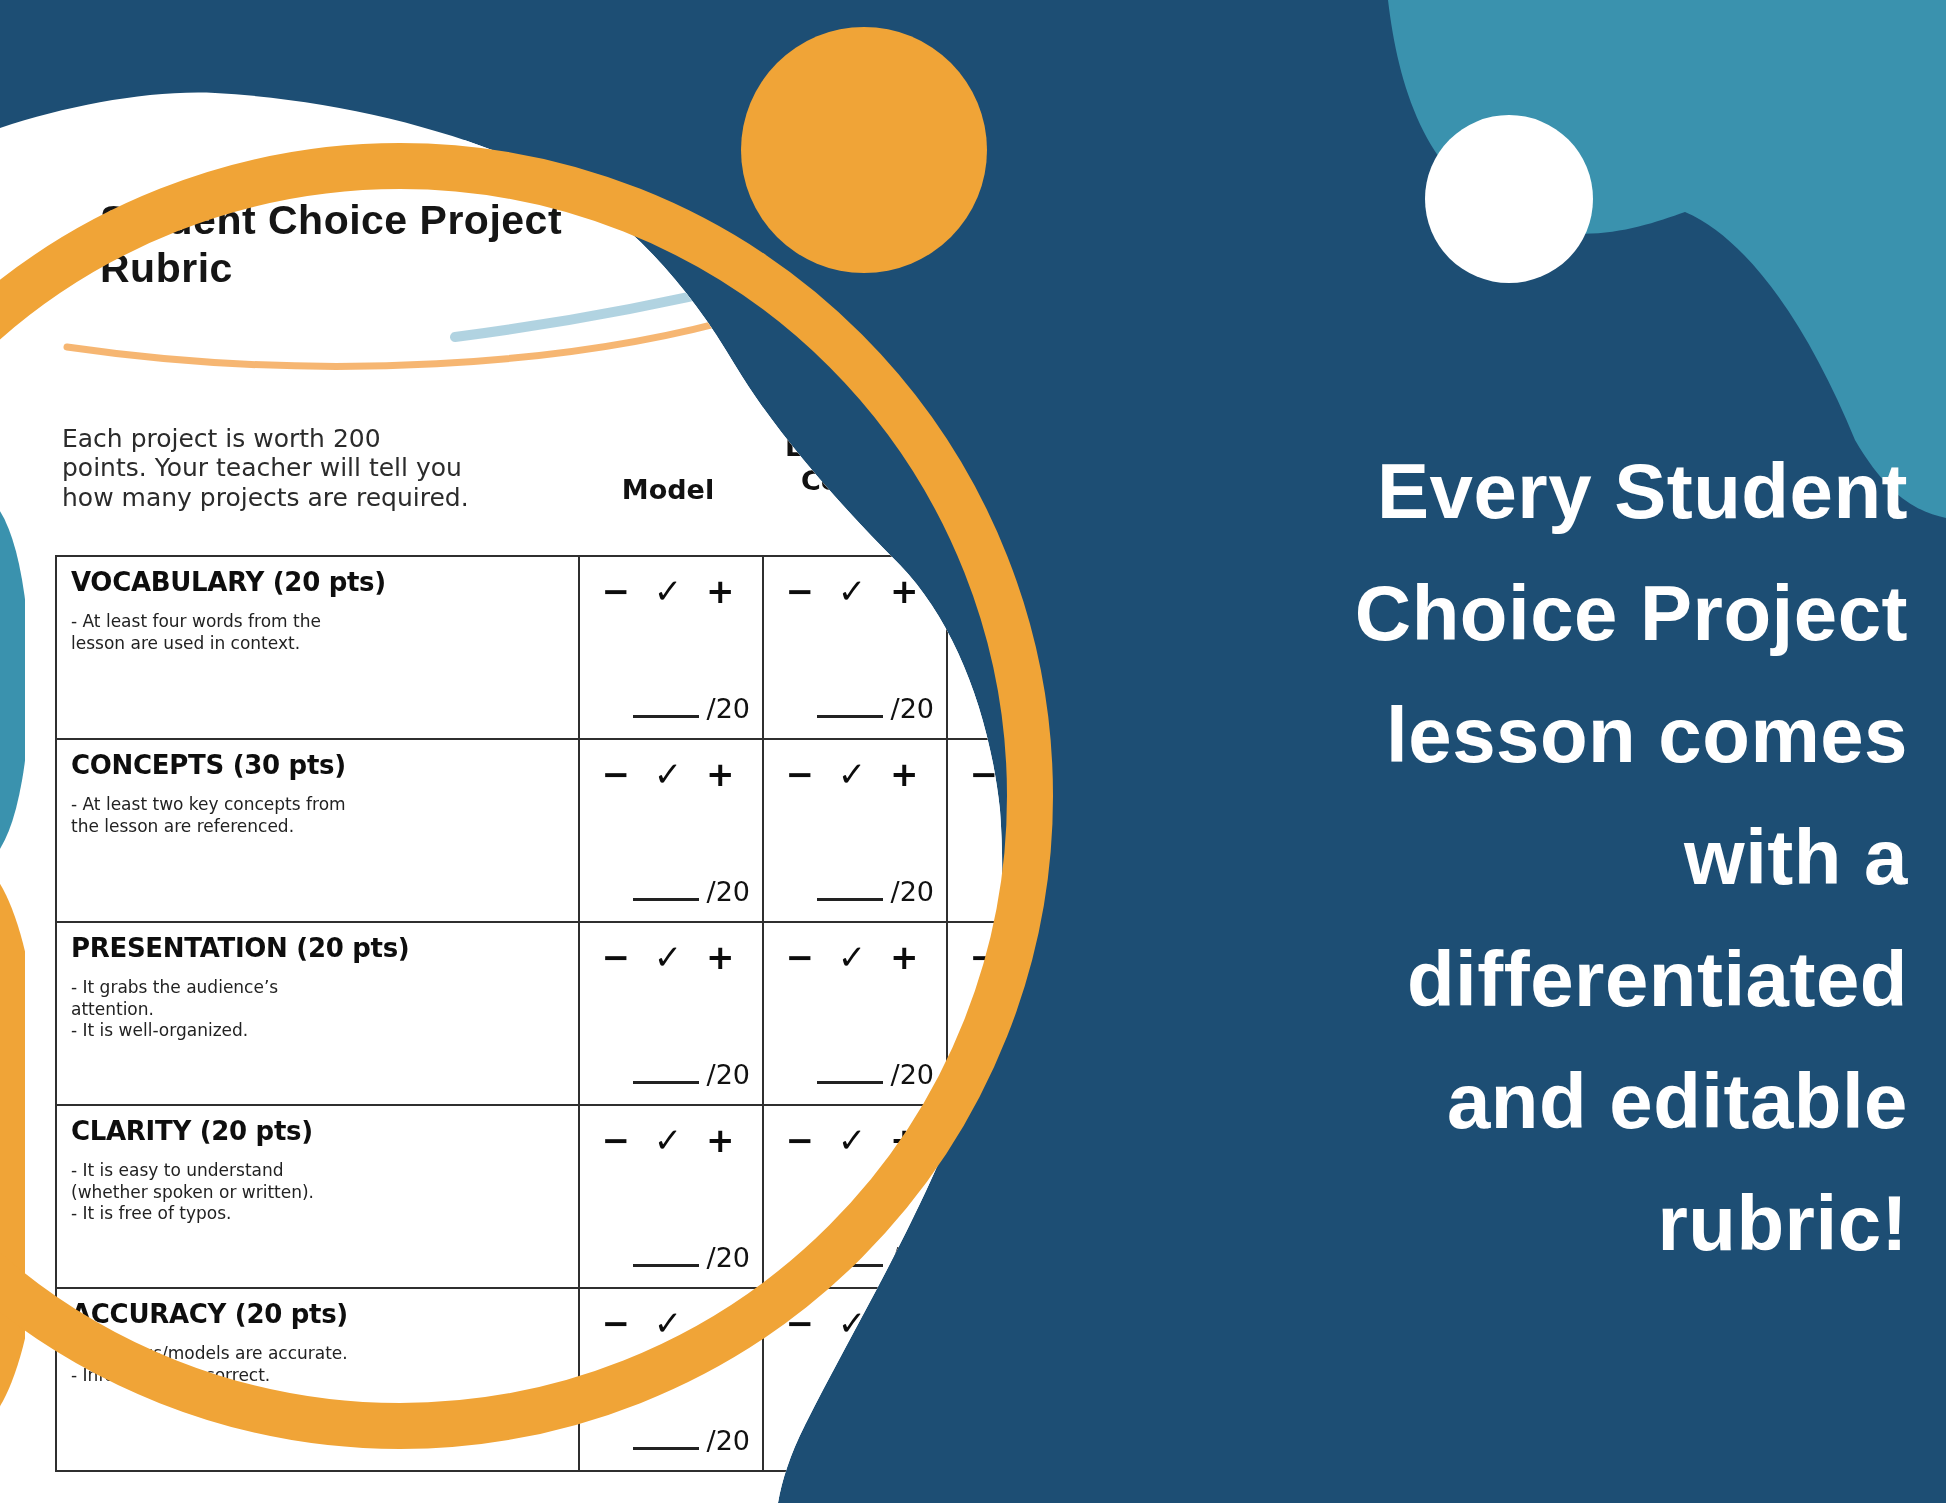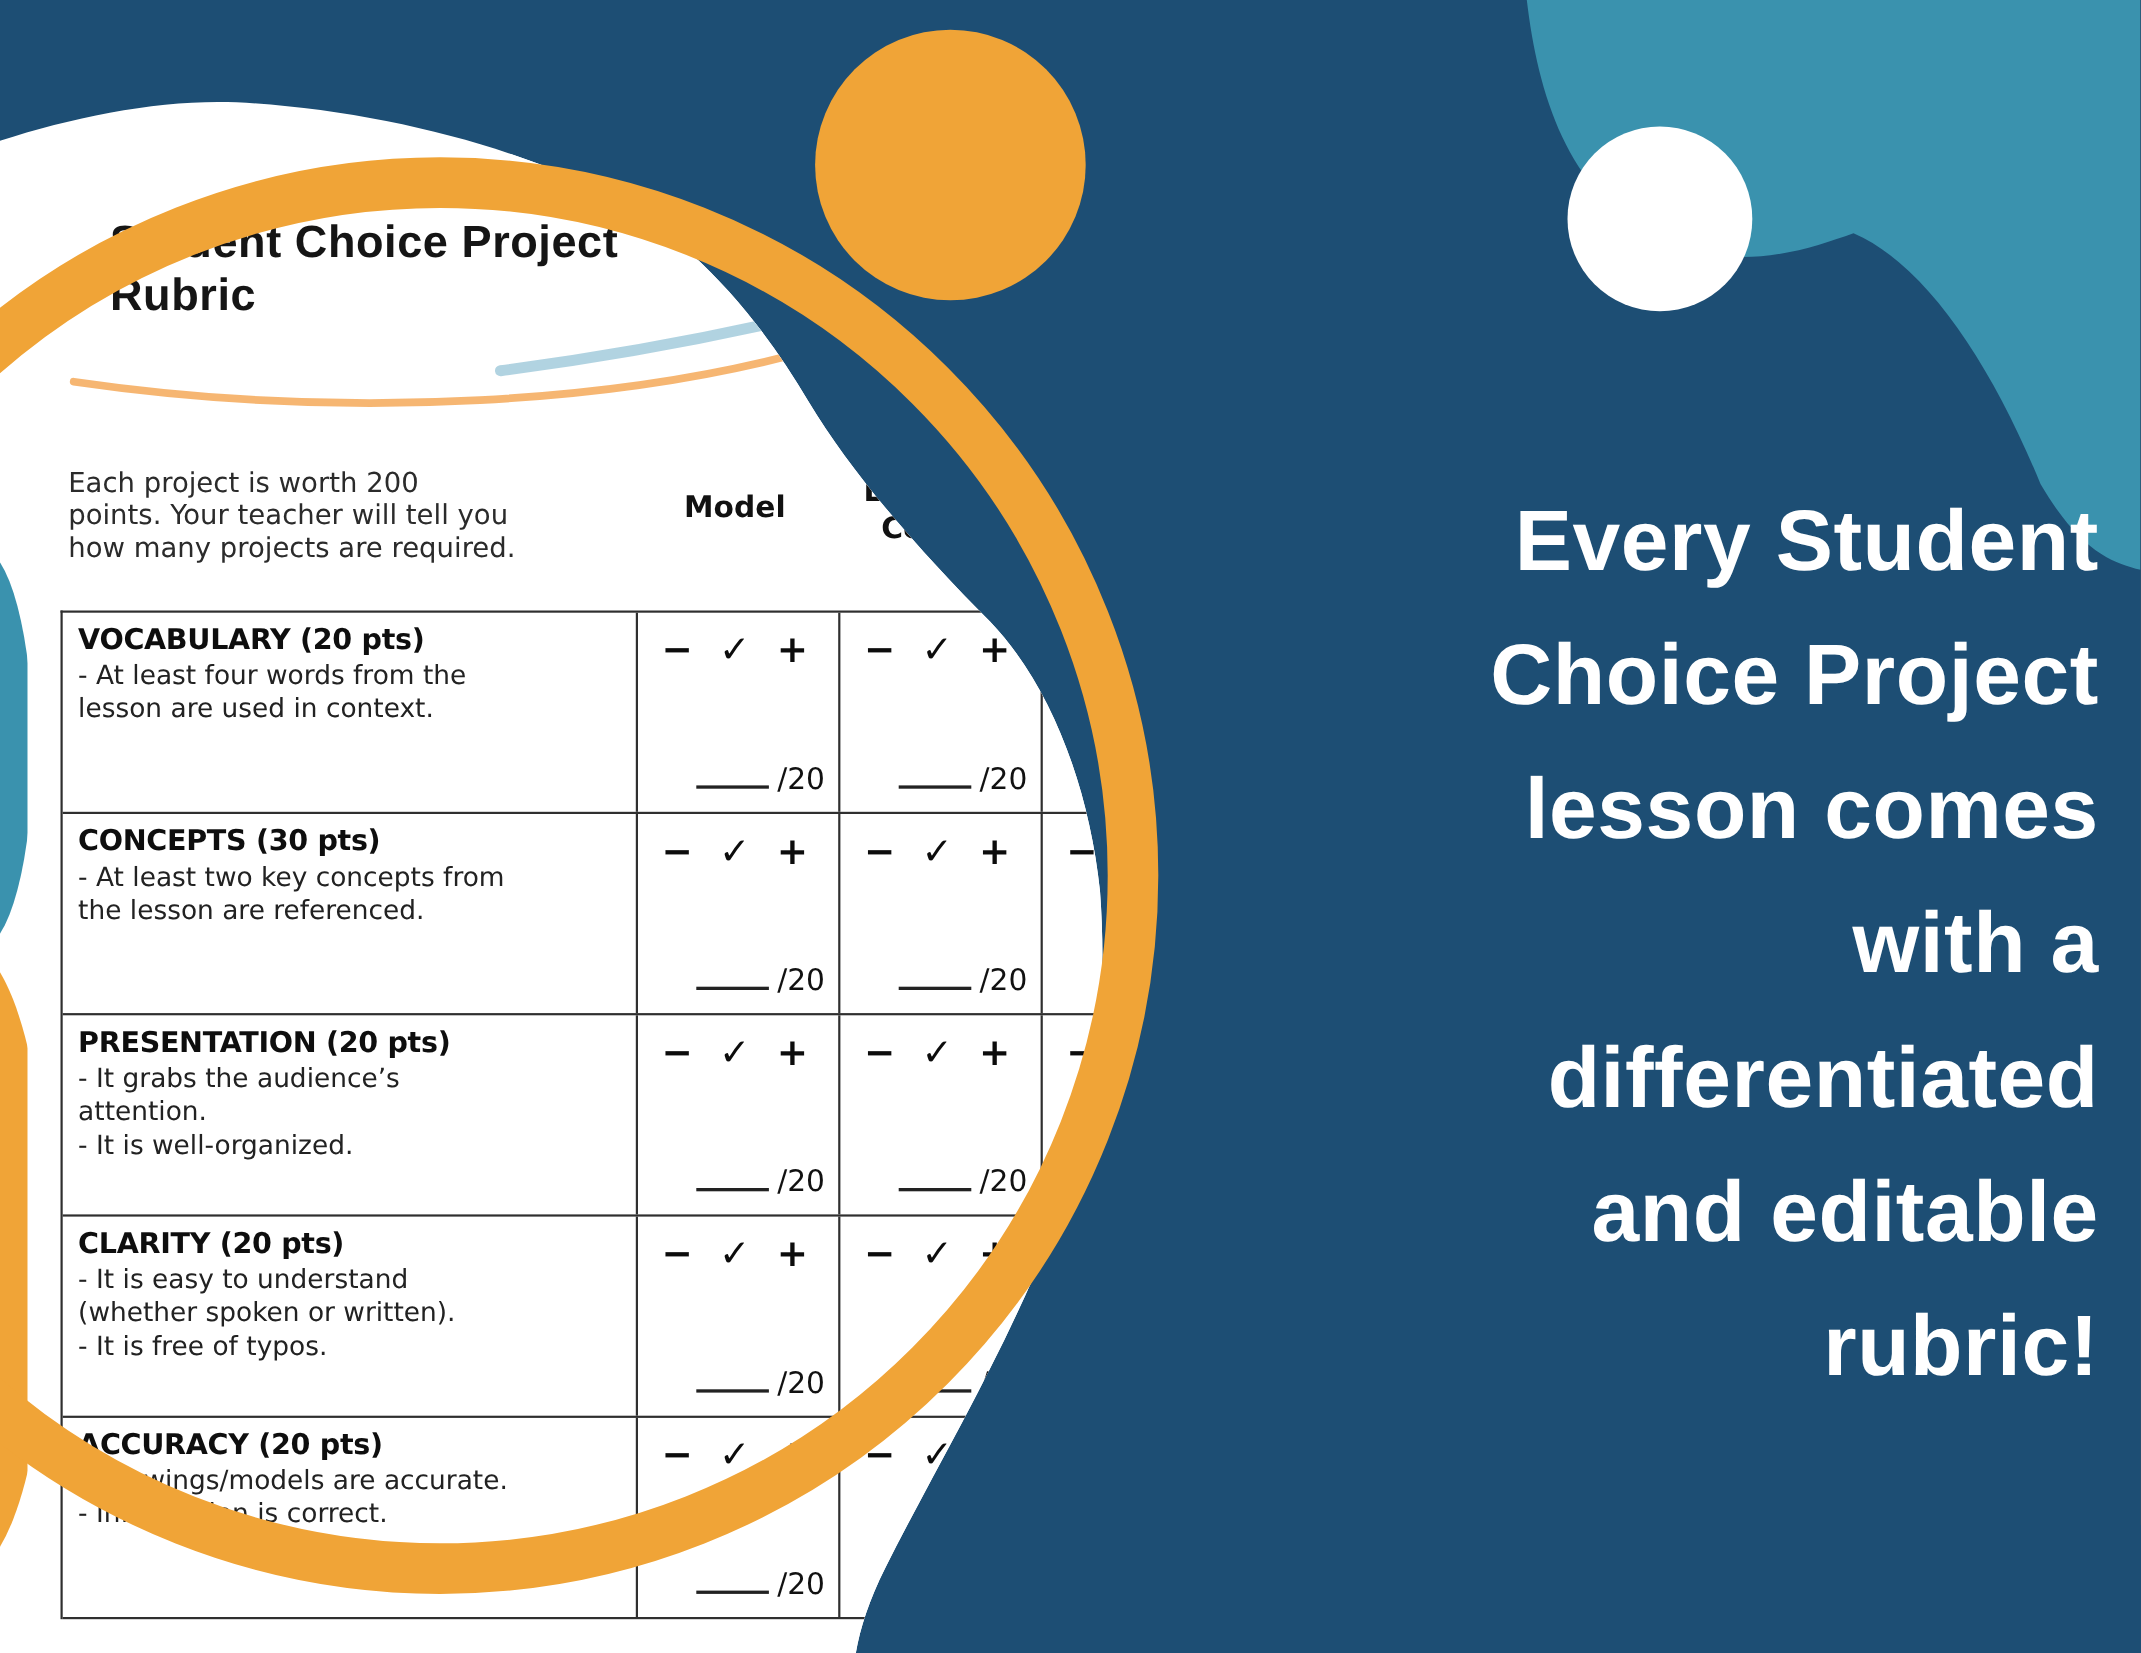--- a/index.html
+++ b/index.html
@@ -24,33 +24,33 @@
     font-family:"Liberation Sans","DejaVu Sans",sans-serif;
   }
   #intro-text{
     position:absolute;left:62px;top:424px;width:530px;
     font-size:25px;line-height:1.17;color:#2b2b2b;white-space:pre-line;
   }
   .col-header{
     position:absolute;top:445px;width:184px;text-align:center;
     font-weight:700;font-size:27px;color:#111;white-space:pre-line;line-height:1.25;
   }
-  #col-header-model{left:576px;}
+  #col-header-model{left:576px;margin-top:28px;}
   #col-header-learning{left:760px;top:430px;}
   
   #rubric-table{
     position:absolute;left:55px;top:555px;width:1073px;
     border:2px solid #2f2f2f;border-bottom:none;
   }
   .t-row{position:relative;height:181px;border-bottom:2px solid #2f2f2f;display:flex;}
   .t-crit{width:521px;box-sizing:border-box;padding:10px 10px 0 14px;}
   .t-cell{width:184px;box-sizing:border-box;border-left:2px solid #2f2f2f;position:relative;}
   .crit-title{font-weight:700;font-size:26px;color:#0e0e0e;letter-spacing:-0.3px;
     font-family:"DejaVu Sans","Liberation Sans",sans-serif;}
-  .crit-bullets{font-size:24px;color:#222;line-height:1.27;white-space:pre-line;margin-top:2px;}
+  .crit-bullets{font-size:17px;color:#222;line-height:1.27;white-space:pre-line;margin-top:14px;}
   .marks{
     position:absolute;top:14px;left:0;width:100%;text-align:center;
     font-weight:700;font-size:34px;color:#0c0c0c;letter-spacing:6px;white-space:nowrap;
   }
   .score{position:absolute;bottom:14px;right:12px;white-space:nowrap;font-size:27px;color:#111;}
   .score-line{display:inline-block;width:66px;border-bottom:3px solid #222;height:22px;margin-right:8px;}
   
   #headline{
     position:absolute;left:1108px;top:430px;width:800px;
     text-align:right;color:#ffffff;font-weight:700;

